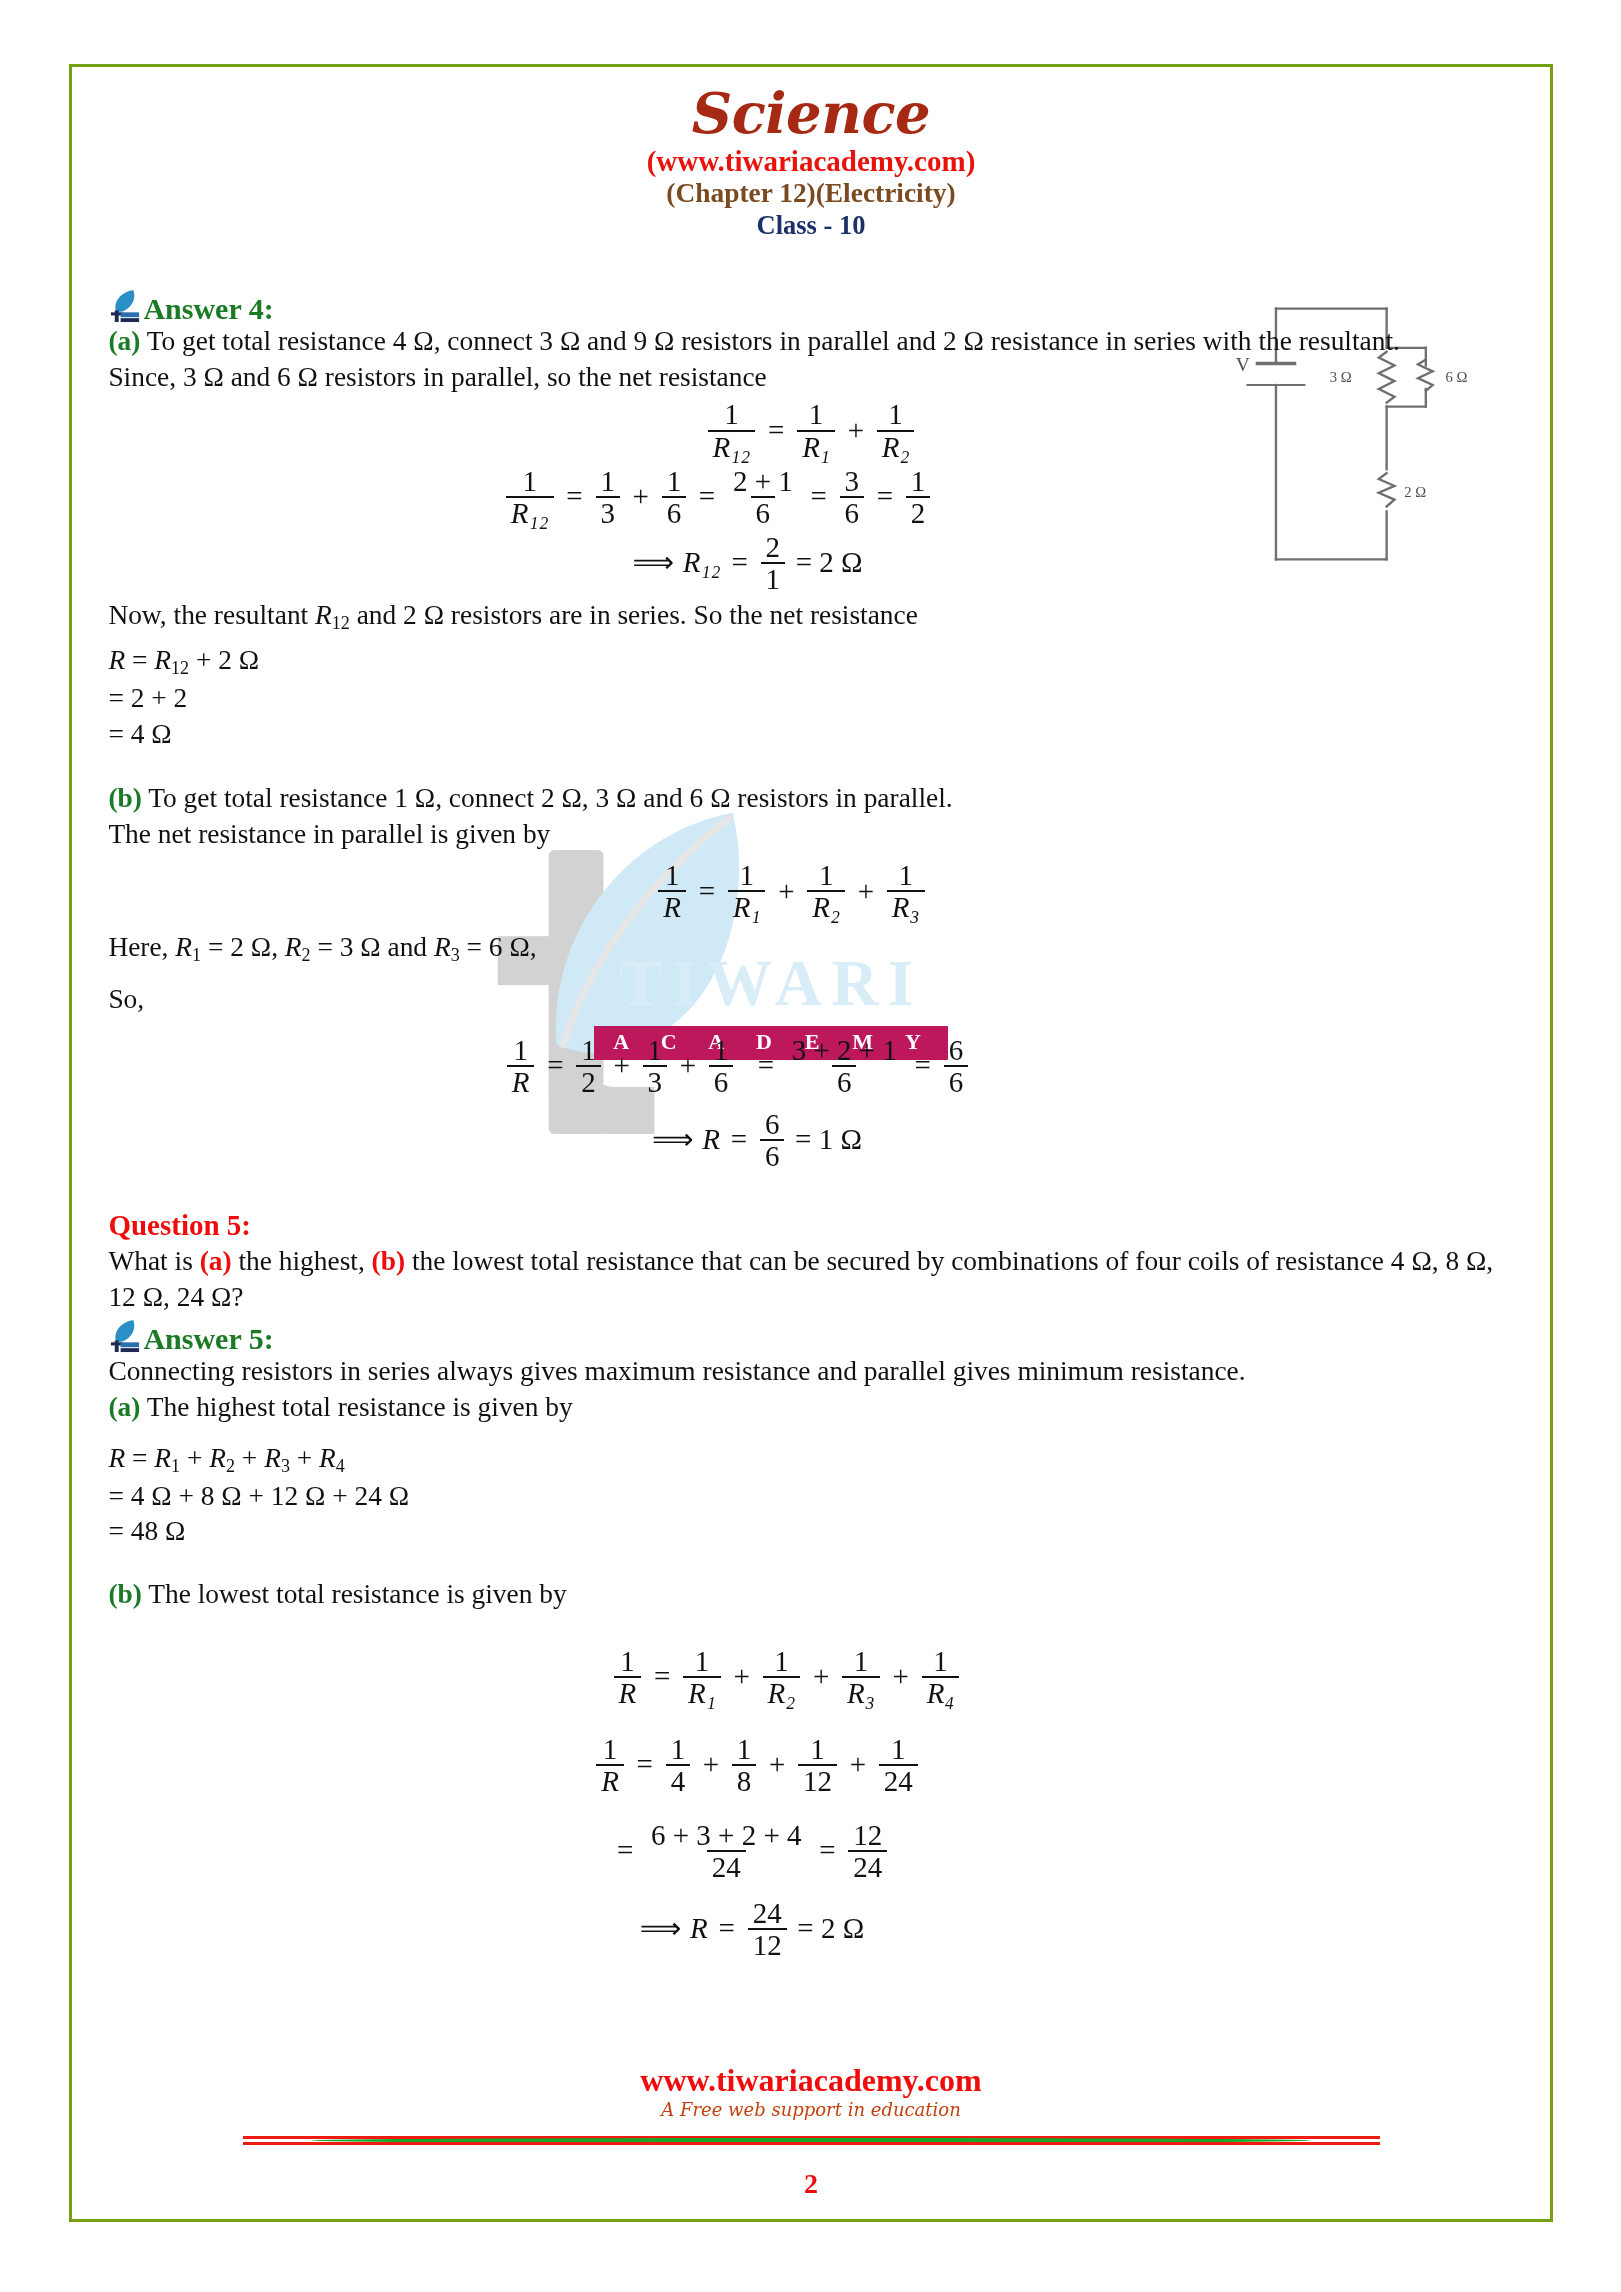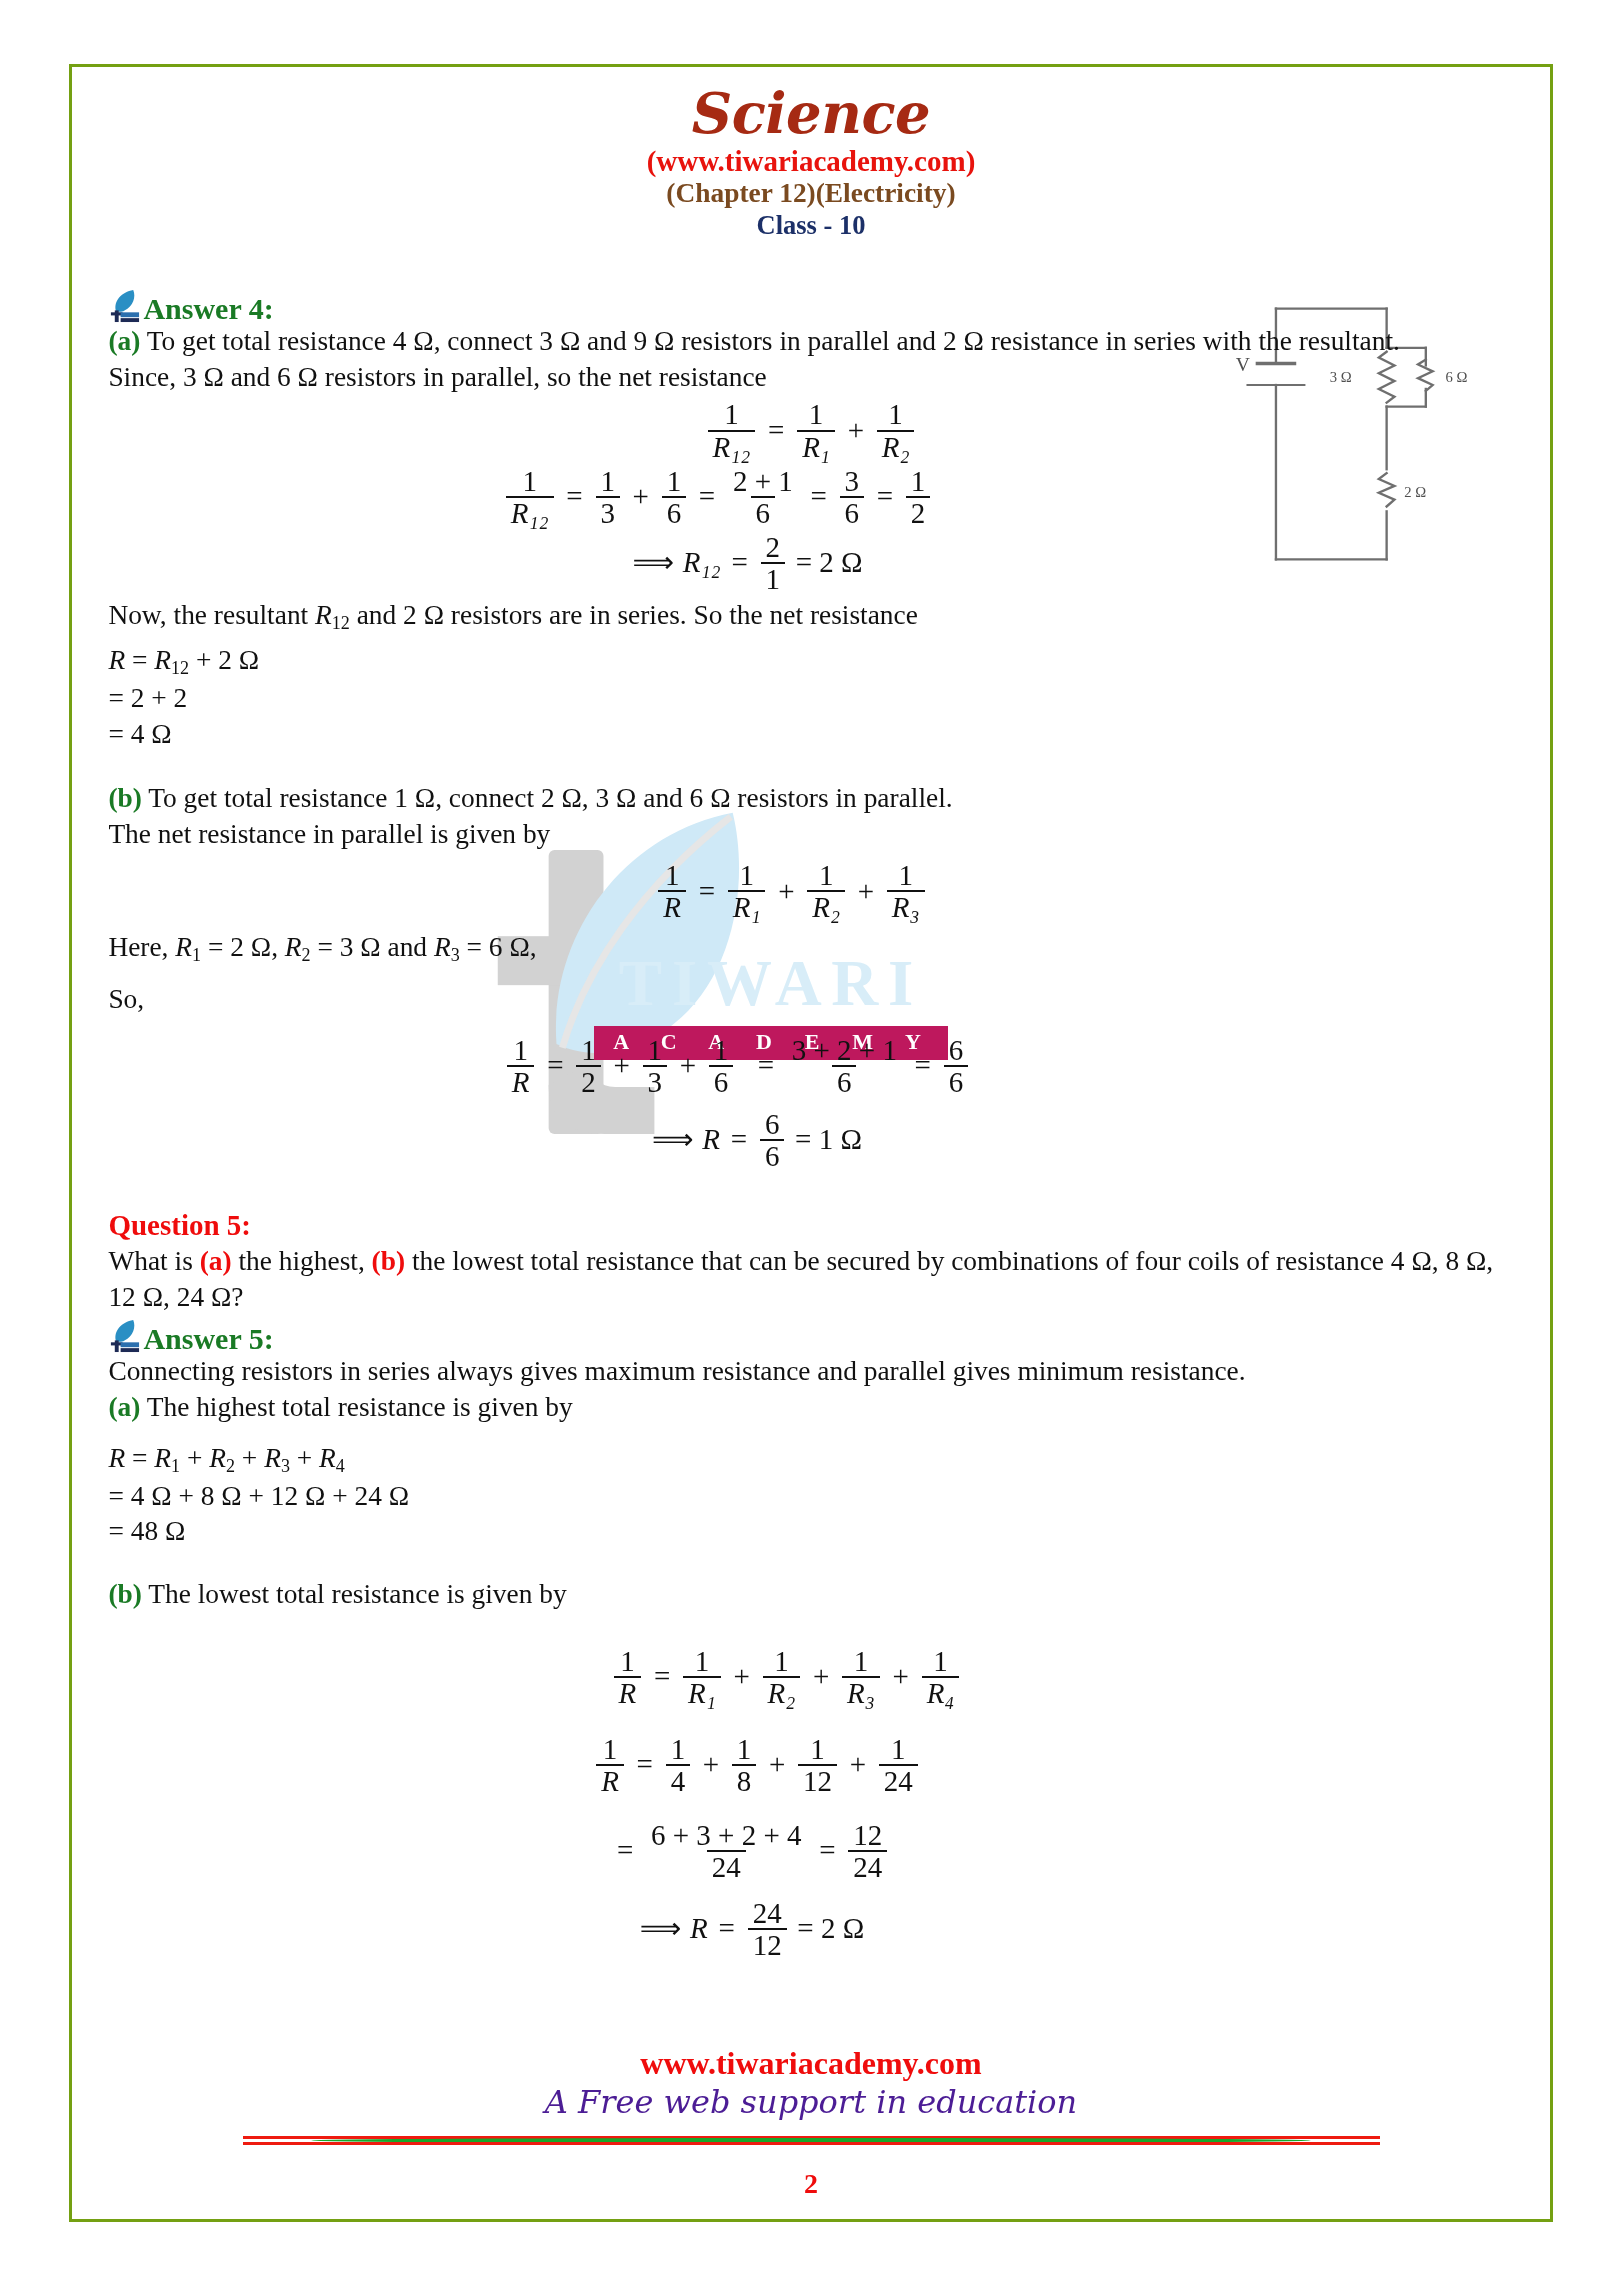--- a/index.html
+++ b/index.html
@@ -174,22 +174,22 @@
   }
   .f-site{
     font-weight:bold;
     font-size:32px;
     color:#ef0c0c;
     line-height:1.1;
   }
   .f-tag{
     font-family:"DejaVu Serif", serif;
     font-style:italic;
-    font-size:32px;
-    color:#4c1d95;
+    font-size:18px;
+    color:#c2410c;
     line-height:1.15;
     margin-top:2px;
   }
   .f-rule{
     margin:15.7px auto 0 auto;
     width:1137px;
     height:8.8px;
     position:relative;
   }
   .f-rule .r1{position:absolute;left:0;right:0;top:0;height:2.9px;background:#ee1b10;}

